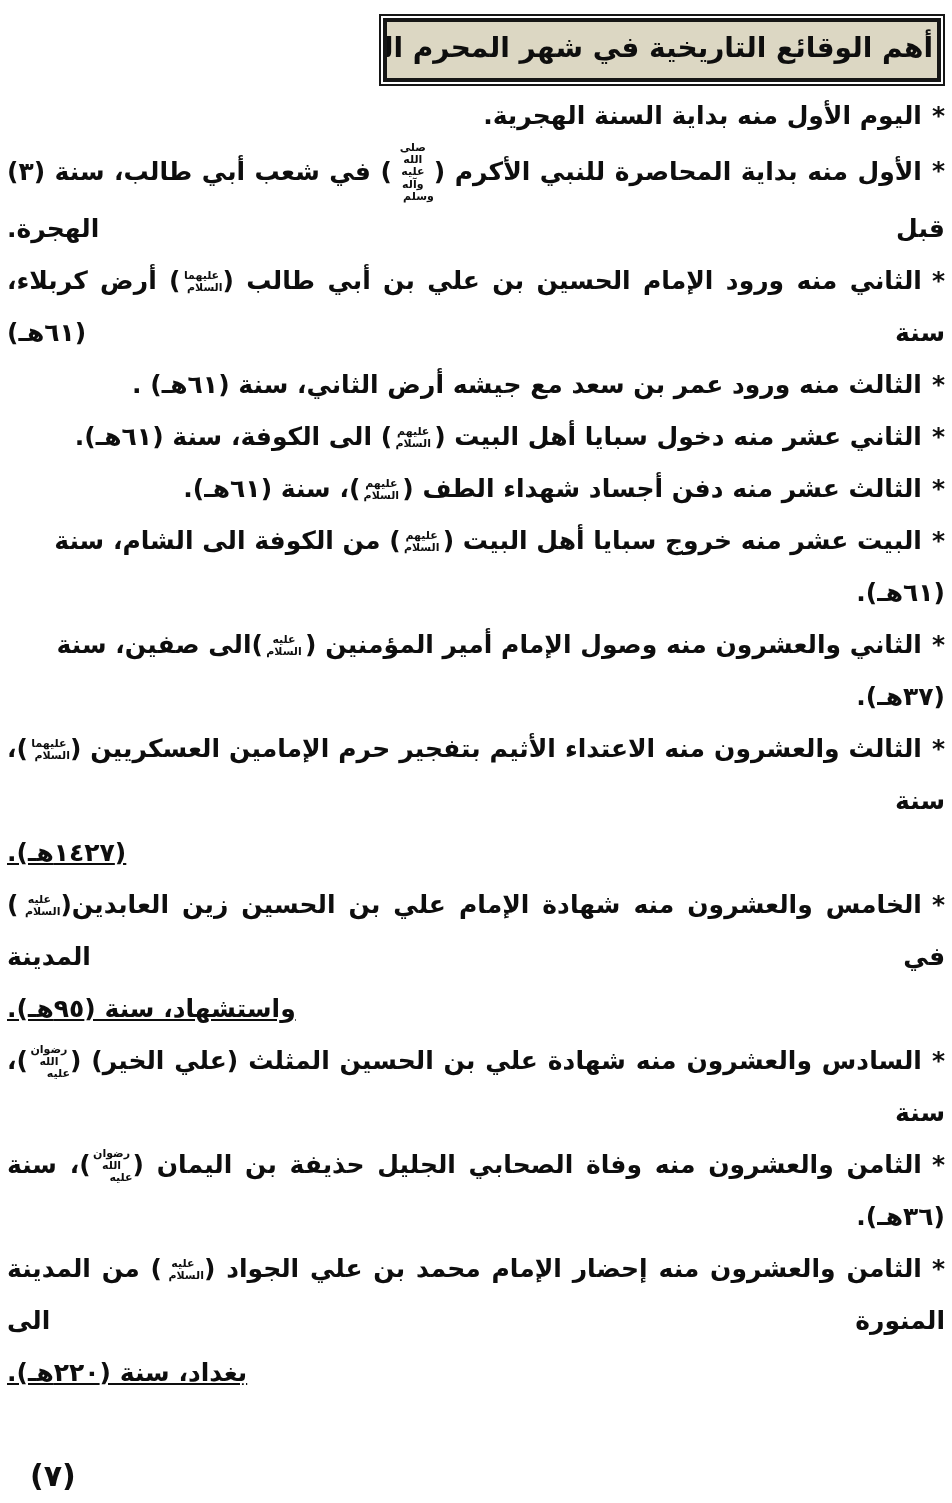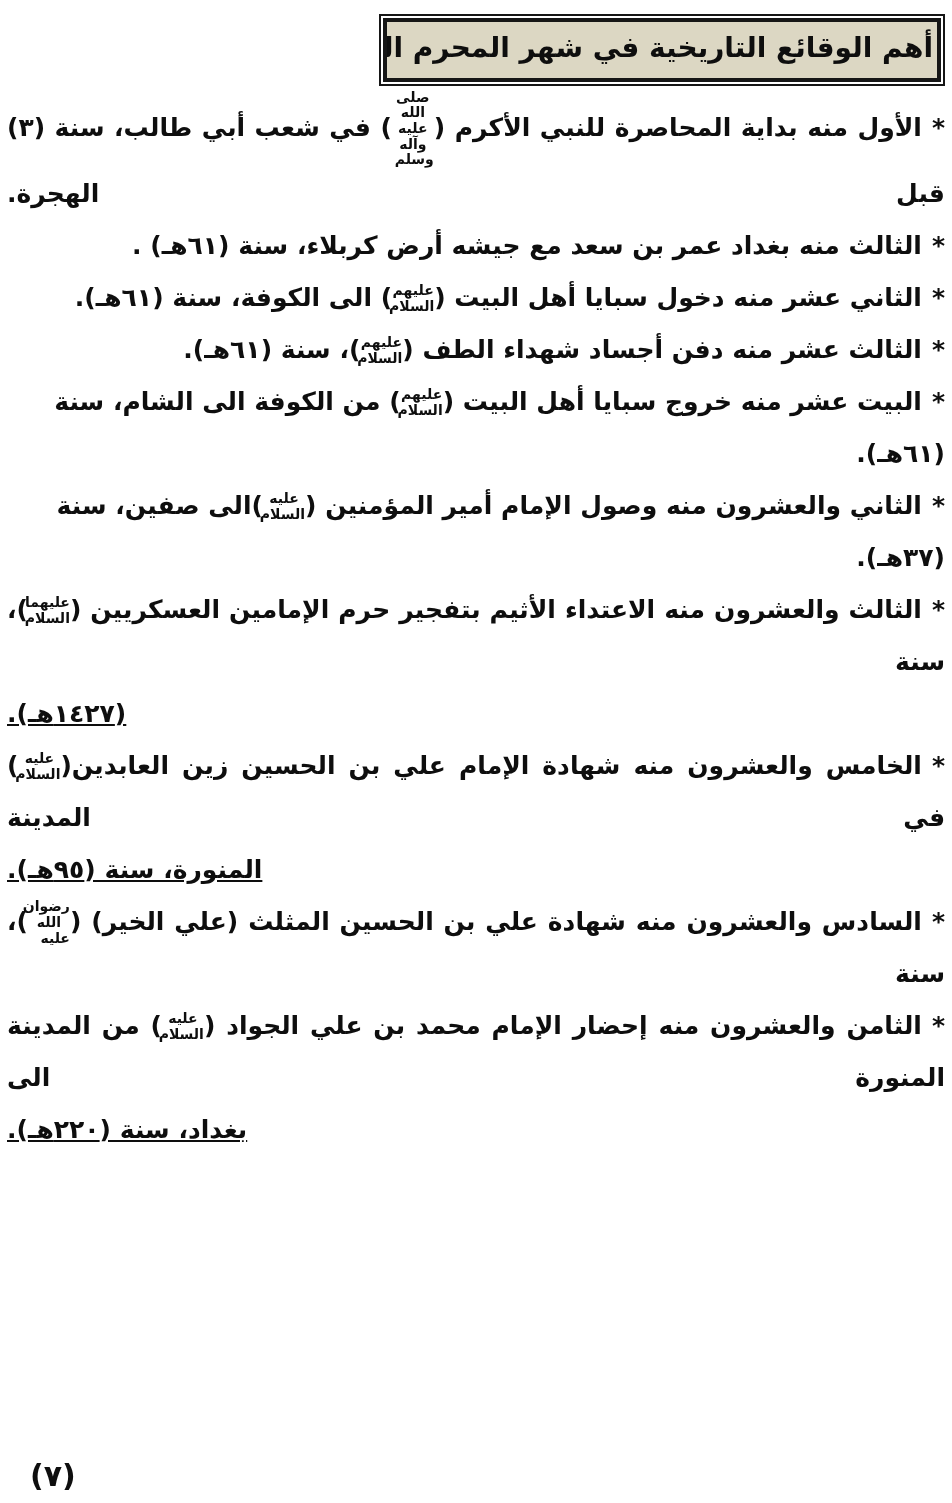--- a/index.html
+++ b/index.html
@@ -37,21 +37,21 @@
     font-size:25px;
     line-height:52px;
   }
   .align-right{text-align:right;}
   .align-left{text-align:left;text-decoration:underline;}
   .align-justify{text-align:justify;text-align-last:justify;}
   .bullet{margin-left:10px;}
   .seal{
     display:inline-block;
     width:42px;
-    font-size:14px;
+    font-size:11px;
     line-height:1.12;
     text-align:center;
     vertical-align:middle;
     white-space:normal;
     font-weight:bold;
   }
   .pagenum{
     position:absolute;
     left:30px;
     bottom:10px;
@@ -63,47 +63,56 @@
 <body>
 
 <div class="page">
 
   <div class="tbox tbox1">
     <div class="tbox-inner">أهم الوقائع التاريخية في شهر المحرم الحرام</div>
   </div>
 
   <div class="events">
       <div>
+        <div class="line align-right"><span class="bullet">*</span><span>اليوم الأول منه بداية السنة الهجرية.</span></div>
+      </div>
+      <div>
         <div class="line align-justify"><span class="bullet">*</span><span>الأول منه بداية المحاصرة للنبي الأكرم (</span><span class="seal">صلى الله عليه وآله وسلم</span><span>) في شعب أبي طالب، سنة (٣) قبل الهجرة.</span></div>
       </div>
       <div>
-        <div class="line align-right"><span class="bullet">*</span><span>الثالث منه بغداد عمر بن سعد مع جيشه أرض كربلاء، سنة (٦١هـ) .</span></div>
+        <div class="line align-justify"><span class="bullet">*</span><span>الثاني منه ورود الإمام الحسين بن علي بن أبي طالب (</span><span class="seal">عليهما السلام</span><span>) أرض كربلاء، سنة (٦١هـ)</span></div>
+      </div>
+      <div>
+        <div class="line align-right"><span class="bullet">*</span><span>الثالث منه ورود عمر بن سعد مع جيشه أرض الثاني، سنة (٦١هـ) .</span></div>
       </div>
       <div>
         <div class="line align-right"><span class="bullet">*</span><span>الثاني عشر منه دخول سبايا أهل البيت (</span><span class="seal">عليهم السلام</span><span>) الى الكوفة، سنة (٦١هـ).</span></div>
       </div>
       <div>
         <div class="line align-right"><span class="bullet">*</span><span>الثالث عشر منه دفن أجساد شهداء الطف (</span><span class="seal">عليهم السلام</span><span>)، سنة (٦١هـ).</span></div>
       </div>
       <div>
         <div class="line align-right"><span class="bullet">*</span><span>البيت عشر منه خروج سبايا أهل البيت (</span><span class="seal">عليهم السلام</span><span>) من الكوفة الى الشام، سنة (٦١هـ).</span></div>
       </div>
       <div>
         <div class="line align-right"><span class="bullet">*</span><span>الثاني والعشرون منه وصول الإمام أمير المؤمنين (</span><span class="seal">عليه السلام</span><span>)الى صفين، سنة (٣٧هـ).</span></div>
       </div>
       <div>
         <div class="line align-justify"><span class="bullet">*</span><span>الثالث والعشرون منه الاعتداء الأثيم بتفجير حرم الإمامين العسكريين (</span><span class="seal">عليهما السلام</span><span>)، سنة</span></div>
         <div class="line align-left"><span>(١٤٢٧هـ).</span></div>
       </div>
       <div>
         <div class="line align-justify"><span class="bullet">*</span><span>الخامس والعشرون منه شهادة الإمام علي بن الحسين زين العابدين(</span><span class="seal">عليه السلام</span><span>) في المدينة</span></div>
-        <div class="line align-left"><span>المنورة، سنة (٩٥هـ).</span></div>
+        <div class="line align-left"><span>واستشهاد، سنة (٩٥هـ).</span></div>
       </div>
       <div>
         <div class="line align-justify"><span class="bullet">*</span><span>السادس والعشرون منه شهادة علي بن الحسين المثلث (علي الخير) (</span><span class="seal">رضوان الله عليه</span><span>)، سنة</span></div>
+      </div>
+      <div>
+        <div class="line align-justify"><span class="bullet">*</span><span>الثامن والعشرون منه وفاة الصحابي الجليل حذيفة بن اليمان (</span><span class="seal">رضوان الله عليه</span><span>)، سنة (٣٦هـ).</span></div>
       </div>
       <div>
         <div class="line align-justify"><span class="bullet">*</span><span>الثامن والعشرون منه إحضار الإمام محمد بن علي الجواد (</span><span class="seal">عليه السلام</span><span>) من المدينة المنورة الى</span></div>
         <div class="line align-left"><span>بغداد، سنة (٢٢٠هـ).</span></div>
       </div>
     </div>
 
   <div class="pagenum">(٧)</div>
 
 </div>

